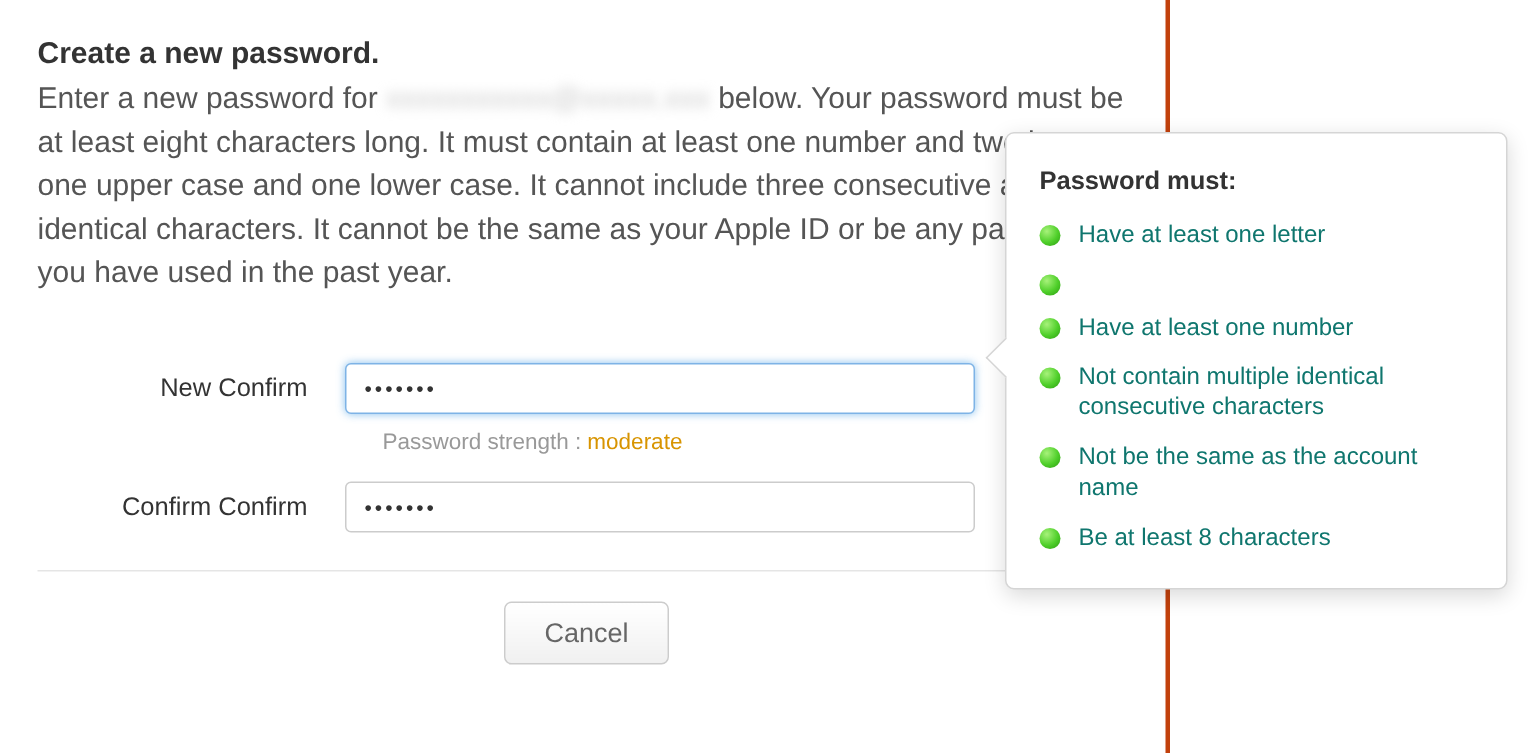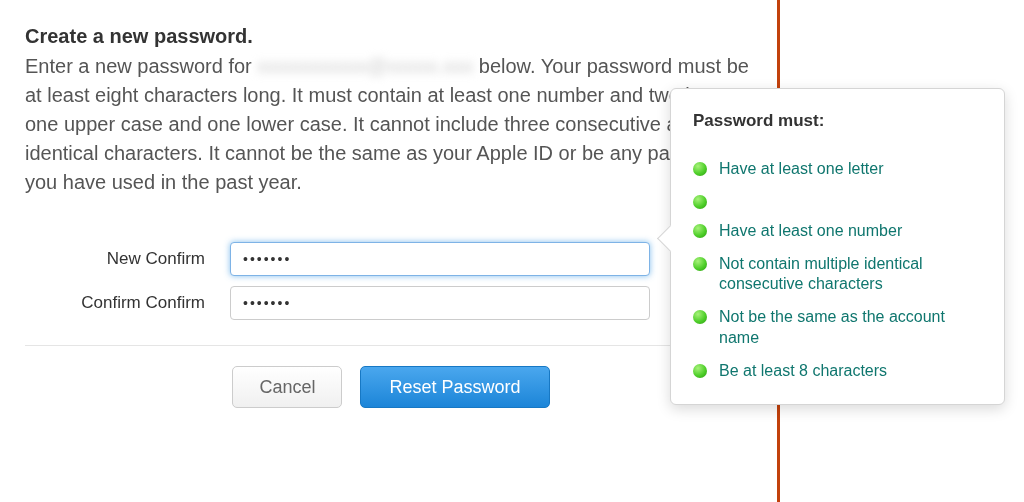--- a/index.html
+++ b/index.html
@@ -129,21 +129,21 @@
       height: 18px;
       background: #fff;
       border-left: 1px solid #d5d5d5;
       border-bottom: 1px solid #d5d5d5;
       transform: rotate(45deg);
     }
     .popover-title {
       font-size: 17px;
       font-weight: 700;
       color: #333;
-      margin-bottom: 28px;
+      margin-bottom: 16px;
     }
     .req-list {
       list-style: none;
     }
     .req-item {
       display: flex;
       align-items: flex-start;
       margin-bottom: 12px;
       font-size: 16px;
       color: #0f766e;
@@ -169,31 +169,34 @@
     <span>Enter a new password for </span>
     <span class="blurred">xxxxxxxxxxx@xxxxx.xxx</span>
     <span> below. Your password must be at least eight characters long. It must contain at least one number and two letters, one upper case and one lower case. It cannot include three consecutive and identical characters. It cannot be the same as your Apple ID or be any password you have used in the past year.</span>
   </p>
 
   <div class="form-row">
     <label class="form-label">New Confirm</label>
     <input type="text" class="input-text focused" value="•••••••" style="">
   </div>
 
+  <div class="strength-row">
+    <span class="strength-label">Password strength : </span>
+    <span class="strength-value">moderate</span>
+  </div>
 
   <div class="form-row">
     <label class="form-label">Confirm Confirm</label>
     <input type="text" class="input-text" value="•••••••" style="">
   </div>
 
   <hr class="divider">
 
   <div class="button-row">
     <button class="btn btn-cancel">Cancel</button>
-    <button class="btn btn-primary">Reset Password</button>
   </div>
 </div>
 
 <div class="popover">
   <div class="popover-title">Password must:</div>
   <ul class="req-list">
     <li class="req-item">
       <span class="bullet-green"></span>
       <span>Have at least one letter</span>
     </li>

